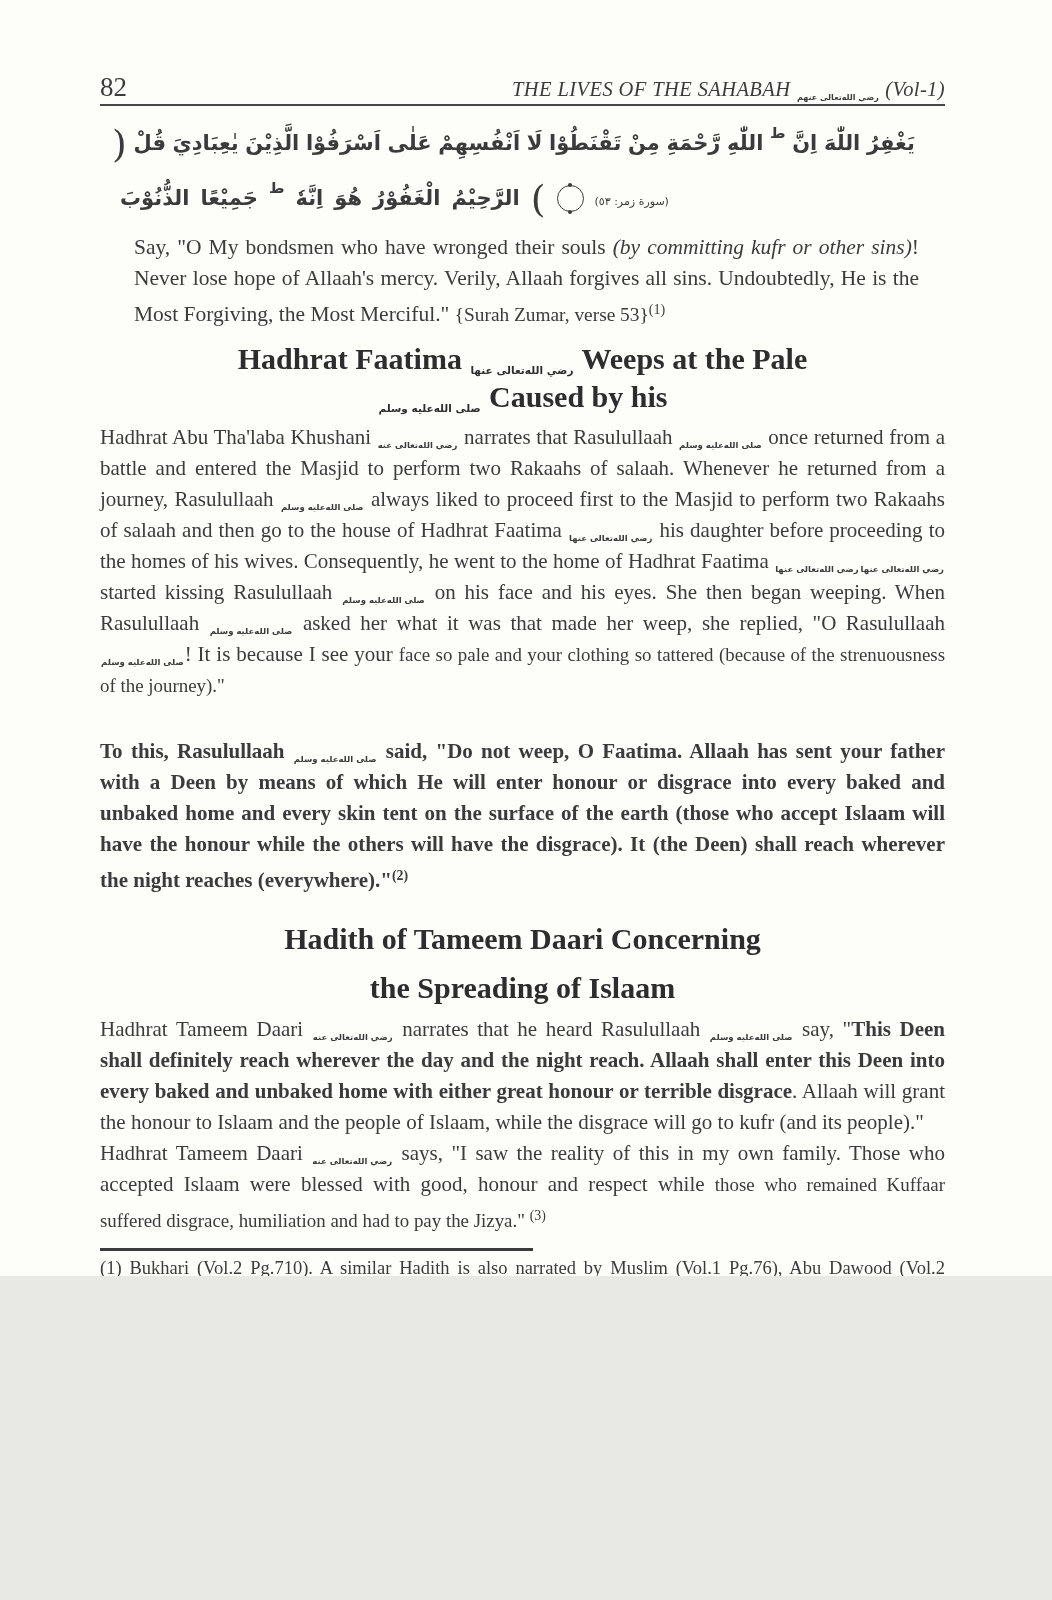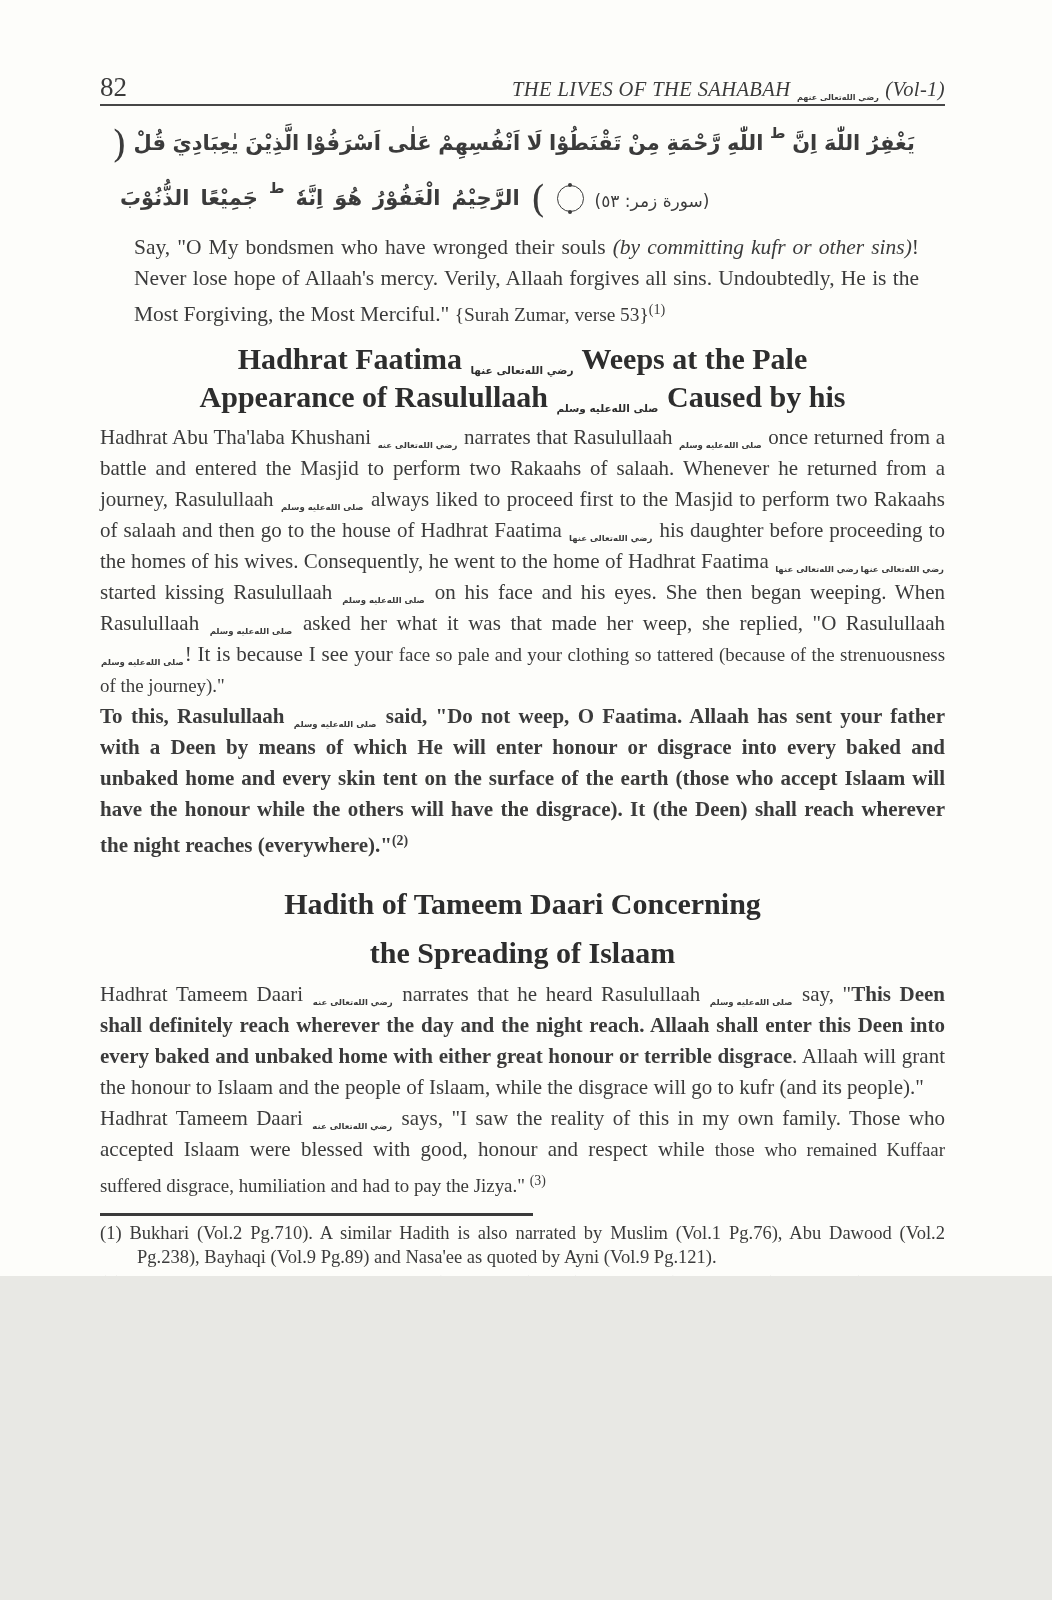--- a/index.html
+++ b/index.html
@@ -47,35 +47,35 @@
     width:27px;height:27px;border:1.6px solid var(--ink);
     border-radius:50%;position:relative;box-sizing:border-box;
     background:radial-gradient(circle at 50% 50%, var(--paper) 55%, transparent 56%);
   }
   .w-medallion::before,.w-medallion::after{
     content:"";position:absolute;left:50%;width:4px;height:4px;margin-left:-2px;
     background:var(--ink);border-radius:50%;
   }
   .w-medallion::before{top:-3px;}
   .w-medallion::after{bottom:-3px;}
-  .w-cite{font-size:17px;font-weight:normal;transform:translateY(3px);}
+  .w-cite{font-size:11px;font-weight:normal;transform:translateY(3px);}
   
   .translation{
     margin:6px 26px 10px 34px;
     font-size:21.5px;line-height:31px;text-align:justify;
   }
   
   .heading{
     font-size:30px;font-weight:bold;color:var(--ink-dark);
     text-align:center;line-height:38px;margin:10px 0 6px;
   }
   .heading.spaced{line-height:49px;margin-top:18px;margin-bottom:2px;}
   
   .body{font-size:21px;line-height:31px;text-align:justify;margin:0;}
-  .body.bold{font-weight:bold;}
+  .body.bold{font-weight:bold;margin-top:35px;}
   
   .seg-i{font-style:italic;}
   .seg-b{font-weight:bold;}
   .seg-sm{font-size:.9em;}
   .seg-sup{font-size:.66em;vertical-align:7px;letter-spacing:0;}
   .seg-stamp,.seg-stampbig{
     display:inline-flex;flex-direction:row;align-items:center;justify-content:center;
     direction:rtl;font-family:"DejaVu Sans",sans-serif;font-weight:bold;
     font-size:8.5px;line-height:8px;vertical-align:-4px;
     margin:0 1px;white-space:nowrap;
@@ -142,21 +142,21 @@
         <span class="word w-medallion"></span>
         <span class="word w-cite">(سورة زمر: ٥٣)</span>
       </div>
   </div>
 
   <p class="translation"><span class="seg-p">Say, "O My bondsmen who have wronged their souls </span><span class="seg-i">(by committing kufr or other sins)</span><span class="seg-p">! Never lose hope of Allaah's mercy. Verily, Allaah forgives all sins. Undoubtedly, He is the Most Forgiving, the Most Merciful." </span><span class="seg-sm">{Surah Zumar, verse 53}</span><span class="seg-sup">(1)</span></p>
 
   <h2 class="heading"><span class="seg-p">Hadhrat Faatima </span><span class="seg-stampbig">
         <span>رضي الله</span>
         <span>تعالى عنها</span>
-      </span><span class="seg-p"> Weeps at the Pale</span><br><span class="seg-p">Appearance of Rasulullaah </span><span class="seg-stampbig">
+      </span><span class="seg-p"> Weeps at the Pale</span><br><span class="seg-stampbig">
         <span>صلى الله</span>
         <span>عليه وسلم</span>
       </span><span class="seg-p"> Caused by his</span><br></h2>
 
   <p class="body"><span class="seg-p">Hadhrat Abu Tha'laba Khushani </span><span class="seg-stamp">
         <span>رضي الله</span>
         <span>تعالى عنه</span>
       </span><span class="seg-p"> narrates that Rasulullaah </span><span class="seg-stamp">
         <span>صلى الله</span>
         <span>عليه وسلم</span>

